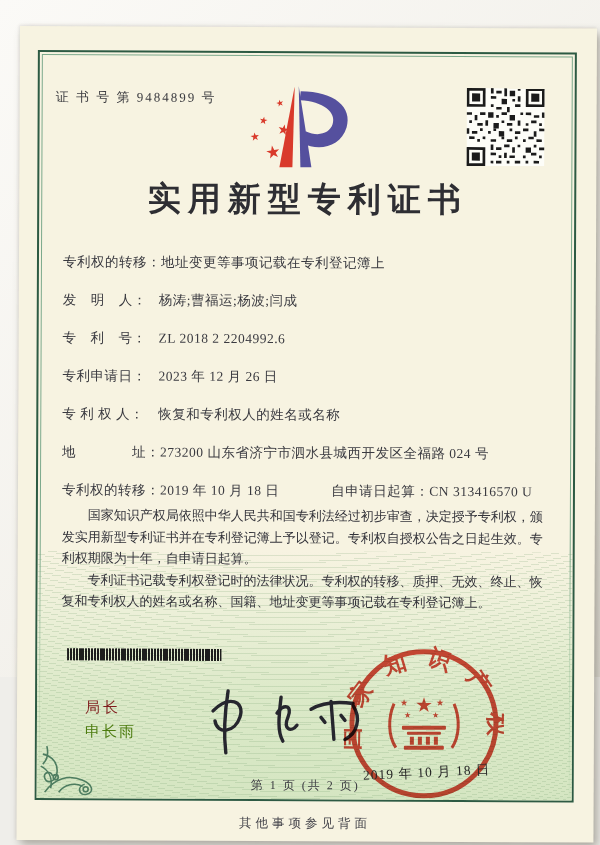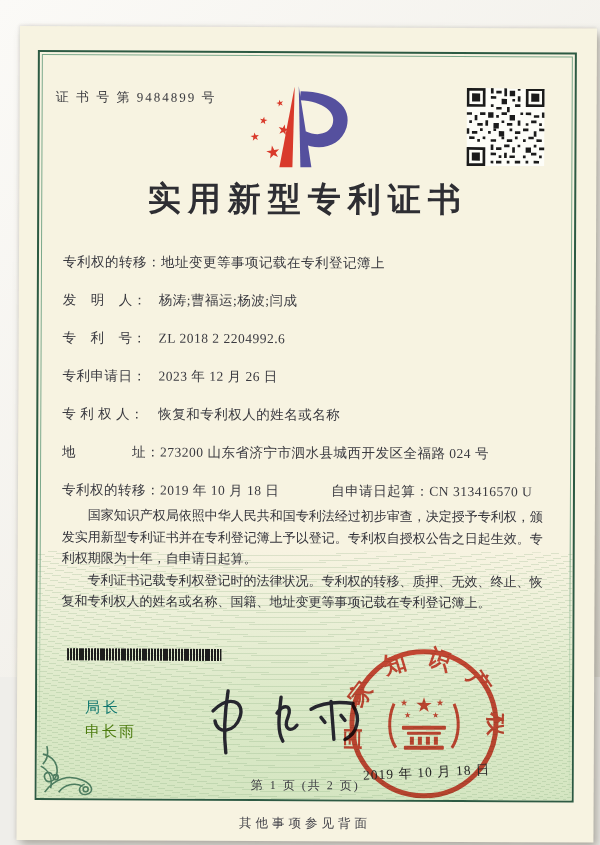--- a/index.html
+++ b/index.html
@@ -39,21 +39,21 @@
   .grant-gap{display:inline-block;width:52px;}
   .paras{left:44px;right:40px;top:478px;font-size:13px;line-height:21.5px;color:#33333a;}
   .paras p{margin:0;text-indent:2em;}
   .barcode{
     left:50px;top:622px;width:154px;height:12px;
     background:
       repeating-linear-gradient(90deg,#1d1d1d 0 2px,transparent 2px 3px),
       repeating-linear-gradient(90deg,#1d1d1d 0 1px,transparent 1px 7px);
     background-color:transparent;
   }
-  .director-title{left:68px;top:672px;font-size:15px;letter-spacing:3px;color:#0f766e;font-family:"Liberation Sans","DejaVu Sans",sans-serif;font-weight:500;}
+  .director-title{left:68px;top:672px;font-size:15px;letter-spacing:3px;color:#7f1d1d;font-family:"Liberation Sans","DejaVu Sans",sans-serif;font-weight:500;}
   .director-name{left:68px;top:696px;font-size:15px;letter-spacing:2px;color:#4d7c0f;font-family:"Liberation Sans","DejaVu Sans",sans-serif;font-weight:500;}
   .signature{left:178px;top:652px;width:180px;height:78px;}
   .seal{left:327px;top:616px;width:160px;height:160px;opacity:.92;mix-blend-mode:multiply;}
   .seal-date{left:332px;top:736px;width:156px;text-align:center;font-size:13.5px;letter-spacing:1px;color:#262626;transform:rotate(-3deg);z-index:3;}
   .page-no{left:0;top:750px;width:100%;text-align:center;font-size:12px;letter-spacing:2px;color:#3a3a40;}
   .back-note{left:0;top:788px;width:100%;text-align:center;font-size:12.5px;letter-spacing:4px;color:#43434a;}
   .flourish{left:22px;top:700px;width:74px;height:72px;z-index:1;}
 </style>
 </head>
 <body>

